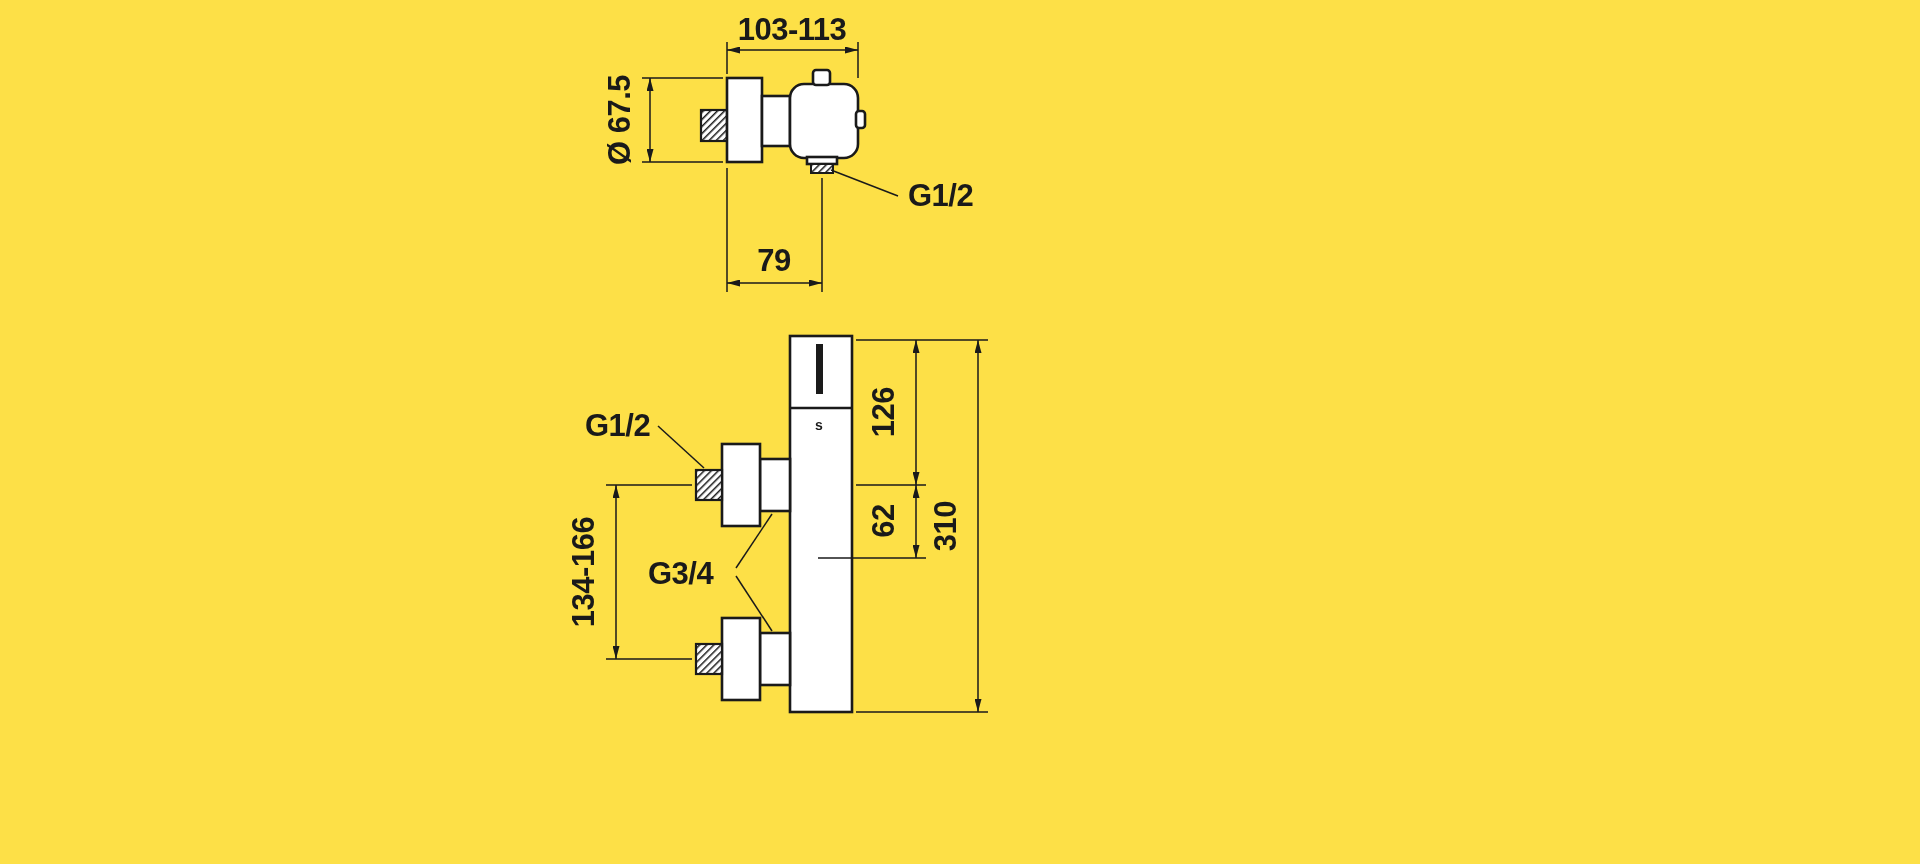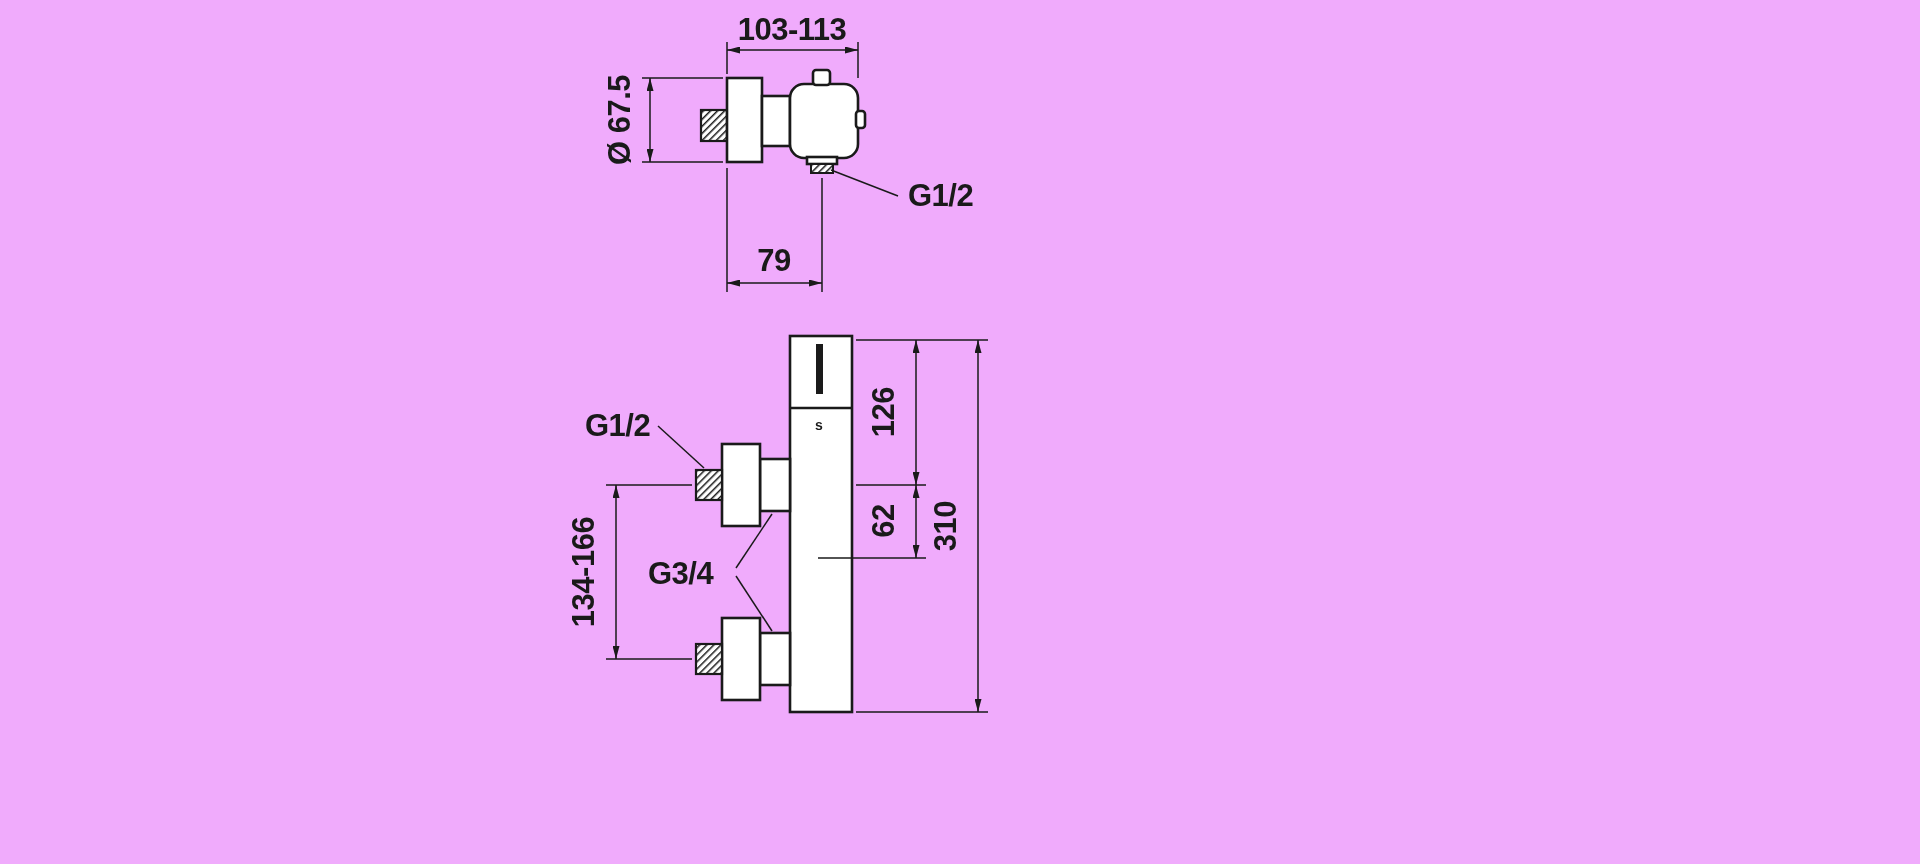--- a/index.html
+++ b/index.html
@@ -1,16 +1,16 @@
 <!DOCTYPE html>
 <html><head>
 <meta charset="utf-8">
 <style>
   html,body{margin:0;padding:0;background:#ffffff;}
-  .canvas{position:relative;width:1920px;height:864px;background:#f0abfc;overflow:hidden;}
+  .canvas{position:relative;width:1920px;height:864px;background:#fde047;overflow:hidden;}
   svg{display:block;}
   .outline{fill:none;stroke:#1a1a1a;stroke-width:2.6;stroke-linejoin:miter;}
   .outline-fill{fill:#ffffff;stroke:#1a1a1a;stroke-width:2.6;}
   .thin{fill:none;stroke:#1a1a1a;stroke-width:1.5;}
   .dim{fill:none;stroke:#1a1a1a;stroke-width:1.5;}
   .solid{fill:#1a1a1a;stroke:none;}
   .dimtext{font-family:"Liberation Sans",sans-serif;font-weight:bold;font-size:31px;fill:#1a1a1a;letter-spacing:-0.5px;}
   .marktext{font-family:"Liberation Sans",sans-serif;font-weight:bold;font-size:14px;fill:#1a1a1a;}
 </style>
 </head>

